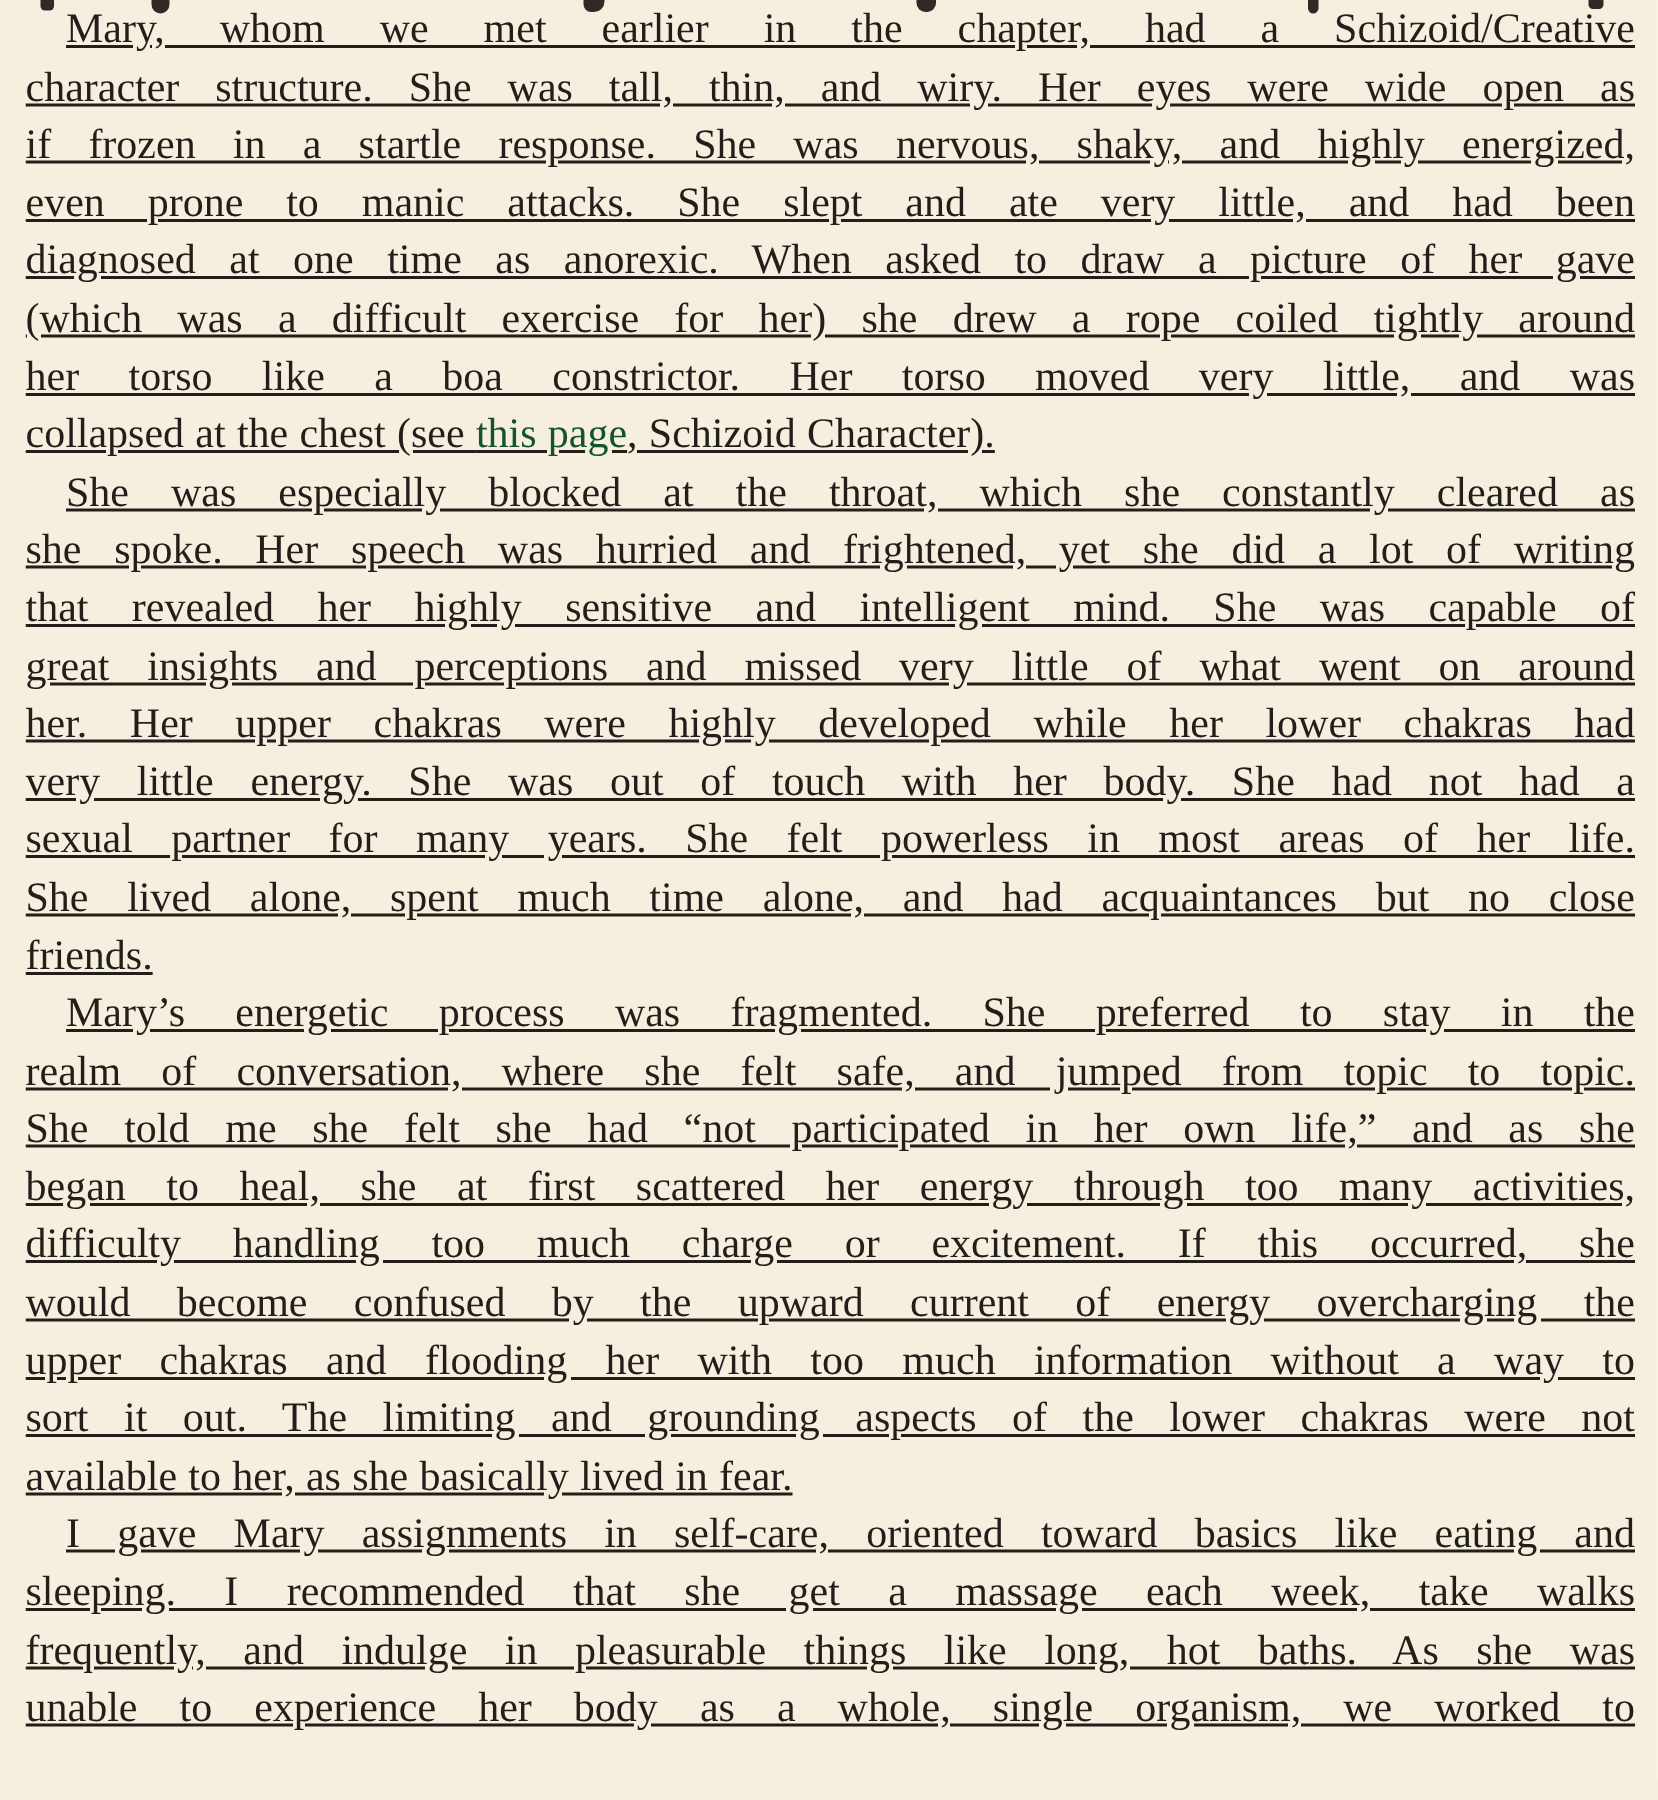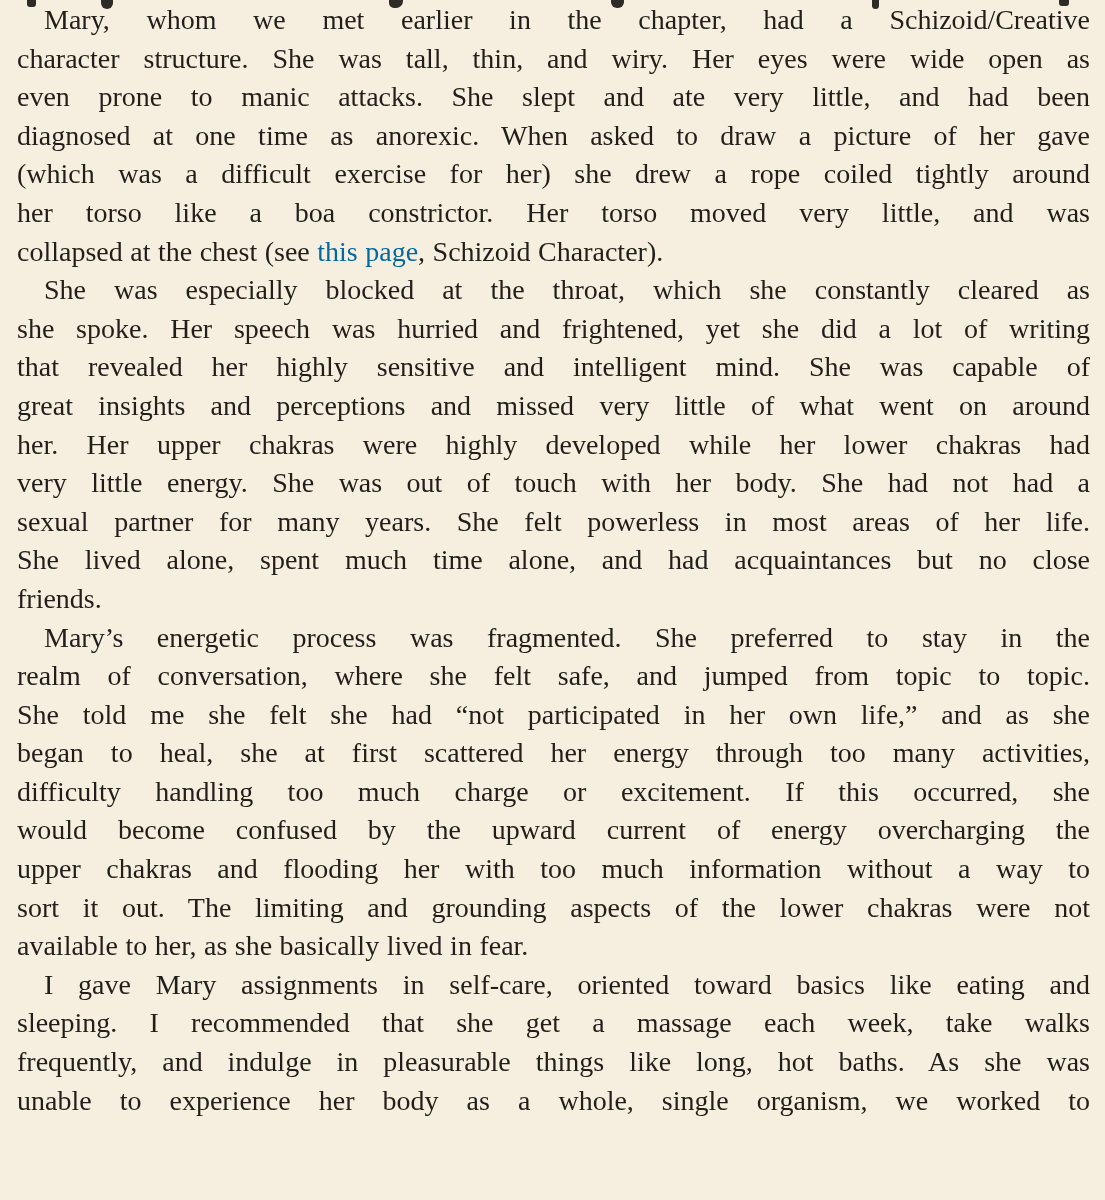--- a/index.html
+++ b/index.html
@@ -32,20 +32,21 @@
     width: 1073px;
   }
   .ln {
     height: 38.6px;
     line-height: 38.6px;
     font-size: 28px;
     text-align: justify;
     text-align-last: justify;
     overflow: hidden;
     word-spacing: 0.5px;
+    text-decoration: underline;
   }
   .ind  { text-indent: 27px; }
   .pend { text-align-last: left; }
   .xref { text-decoration: none; cursor: pointer; }
 </style>
 </head>
 <body>
 
 <div class="page" style="background: rgb(246, 239, 223); color: rgb(34, 31, 27);">
 
@@ -55,25 +56,26 @@
     <span class="m m3"></span>
     <span class="m m4"></span>
     <span class="m m5"></span>
     <span class="m m6"></span>
   </div>
 
   <div class="text">
 
     <div class="ln ind">Mary, whom we met earlier in the chapter, had a Schizoid/Creative</div>
     <div class="ln">character structure. She was tall, thin, and wiry. Her eyes were wide open as</div>
+    <div class="ln">if frozen in a startle response. She was nervous, shaky, and highly energized,</div>
     <div class="ln">even prone to manic attacks. She slept and ate very little, and had been</div>
     <div class="ln">diagnosed at one time as anorexic. When asked to draw a picture of her gave</div>
     <div class="ln">(which was a difficult exercise for her) she drew a rope coiled tightly around</div>
     <div class="ln">her torso like a boa constrictor. Her torso moved very little, and was</div>
-    <div class="ln pend"><span>collapsed at the chest (see </span><a href="#" class="xref" style="color: #0369a1; margin-top: 40px;">this page</a><span>, Schizoid Character).</span></div>
+    <div class="ln pend"><span>collapsed at the chest (see </span><a href="#" class="xref" style="color: #14532d; margin-top: 40px;">this page</a><span>, Schizoid Character).</span></div>
 
     <div class="ln ind">She was especially blocked at the throat, which she constantly cleared as</div>
     <div class="ln">she spoke. Her speech was hurried and frightened, yet she did a lot of writing</div>
     <div class="ln">that revealed her highly sensitive and intelligent mind. She was capable of</div>
     <div class="ln">great insights and perceptions and missed very little of what went on around</div>
     <div class="ln">her. Her upper chakras were highly developed while her lower chakras had</div>
     <div class="ln">very little energy. She was out of touch with her body. She had not had a</div>
     <div class="ln">sexual partner for many years. She felt powerless in most areas of her life.</div>
     <div class="ln">She lived alone, spent much time alone, and had acquaintances but no close</div>
     <div class="ln pend">friends.</div>

